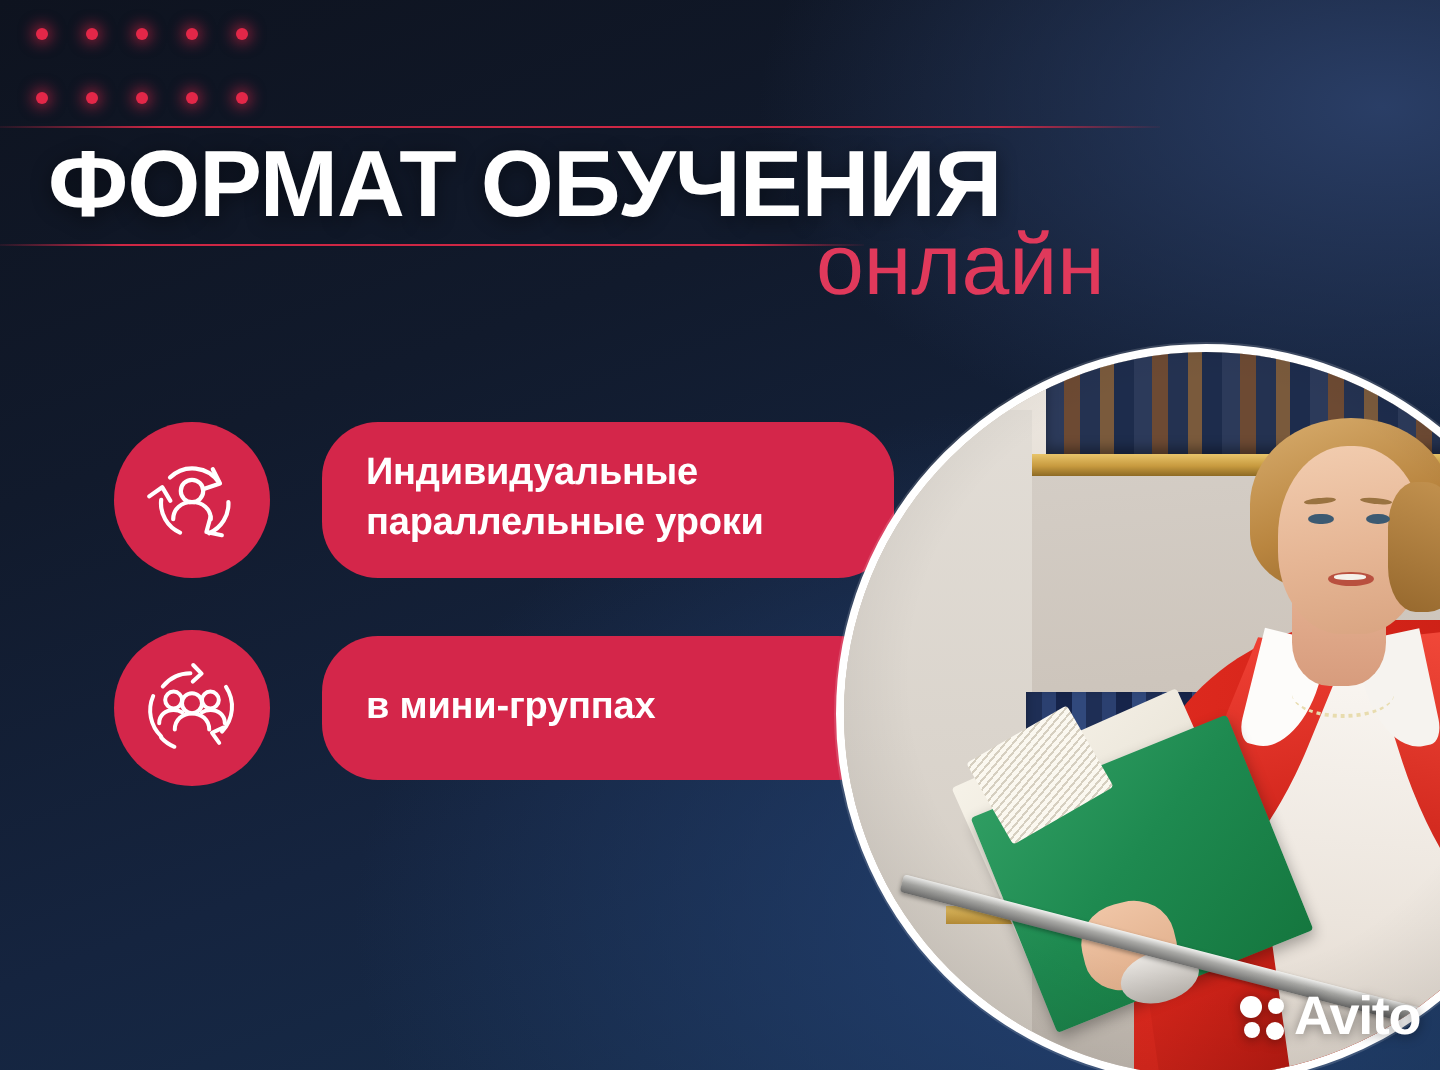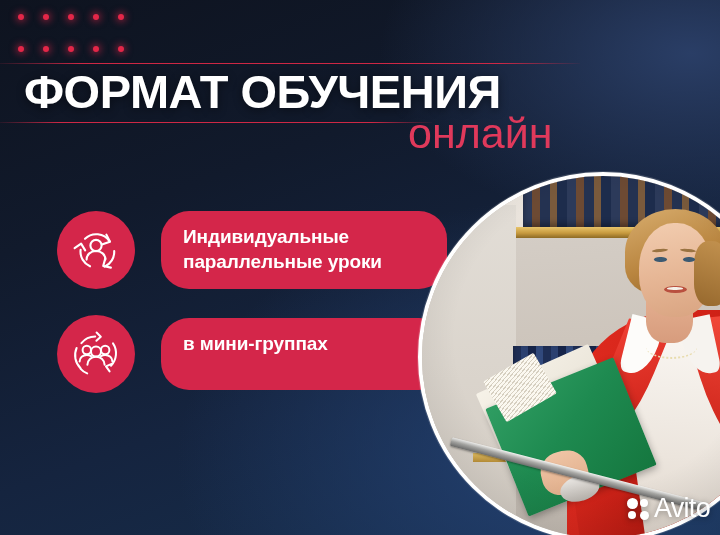--- a/index.html
+++ b/index.html
@@ -96,20 +96,21 @@
   .feature-icon svg { display: block; }
   .feature-pill {
     position: relative;
     z-index: 2;
     margin-left: 26px;
     background: #d4264a;
     border-radius: 28px;
     padding: 13px 22px 15px 22px;
     min-height: 44px;
     display: flex;
+    align-items: center;
   }
   .feature-pill.wide { width: 242px; }
   .feature-pill.narrow { width: 242px; }
   .feature-text {
     color: #ffffff;
     font-size: 19px;
     line-height: 25px;
     font-weight: 700;
     letter-spacing: -0.1px;
     white-space: pre-line;
@@ -248,21 +249,21 @@
   }
   .avito-dots i { display: block; border-radius: 50%; background: #ffffff; }
   .avito-dots i:nth-child(1) { width: 11px; height: 11px; }
   .avito-dots i:nth-child(2) { width: 8px;  height: 8px; }
   .avito-dots i:nth-child(3) { width: 8px;  height: 8px; }
   .avito-dots i:nth-child(4) { width: 9px;  height: 9px; }
   .avito-text {
     color: #ffffff;
     font-size: 27px;
     line-height: 27px;
-    font-weight: 400;
+    font-weight: 700;
     letter-spacing: -0.7px;
   }
 </style>
 </head>
 <body>
 
 <div class="poster">
 
   <div class="dot-grid">
     <i></i>

